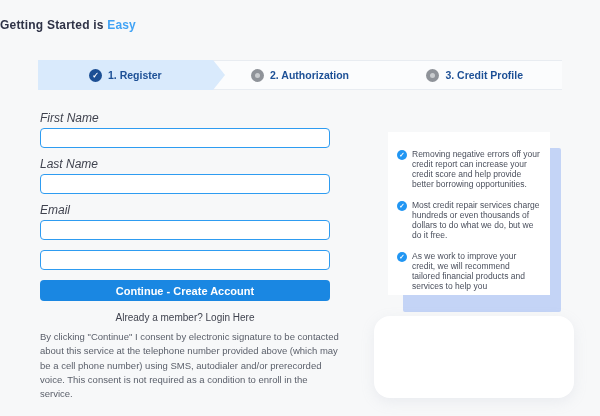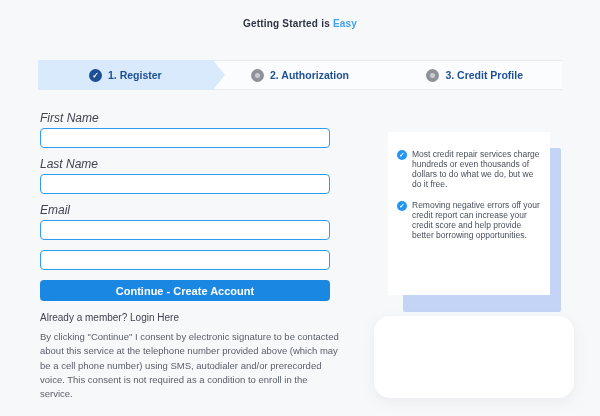--- a/index.html
+++ b/index.html
@@ -5,22 +5,22 @@
   * { margin:0; padding:0; box-sizing:border-box; }
   html,body { background:#eef0f2; }
   .page {
     width:600px; height:416px; position:relative; overflow:hidden;
     background:#f7f8f9;
     font-family:"Liberation Sans", sans-serif;
     margin:0 auto;
   }
   
   .title {
-    position:absolute; top:18px; left:0; right:0; text-align:center;
-    font-size:10px; font-weight:700; color:#2e3246; letter-spacing:.2px;
+    position:absolute; top:18px; left:0; right:0; text-align:left;
+    font-size:12px; font-weight:700; color:#2e3246; letter-spacing:.2px;
   }
   .title .hl { color:#41a3f5; }
 
   
   .stepper {
     position:absolute; left:38px; top:60px; width:524px; height:30px;
     display:flex; align-items:stretch;
     border-top:1px solid #e8ecf1; border-bottom:1px solid #e8ecf1;
     background:#fbfcfd;
   }
@@ -51,21 +51,21 @@
   .text-input {
     display:block; width:100%; height:20px; margin-bottom:10px;
     border:1.5px solid #2e9cf1; border-radius:4px; background:#fff;
     padding:0 8px; font-size:11px; font-family:inherit; color:#2e3246; outline:none;
   }
   .submit-btn {
     display:block; width:100%; height:21px; 
     background:#1a87e2; color:#fff; border:none; border-radius:4px;
     font-size:11px; font-weight:700; font-family:inherit; cursor:pointer;
   }
-  .login-line { margin-top:11px; font-size:10px; color:#40434f; }
+  .login-line { margin-top:11px; font-size:10px; color:#40434f;text-align:center; }
   .login-link { color:#40434f; text-decoration:none; cursor:pointer; }
   .disclaimer { margin-top:7px; width:302px; font-size:9.5px; line-height:1.5; color:#5a5f6a; }
 
   
   .periwinkle-band {
     position:absolute; left:403px; top:148px; width:158px; height:164px;
     background:#c4d4f6; border-radius:2px;
   }
   .sidebar-heading {
     position:absolute; left:388px; top:110px; width:162px; text-align:center;
@@ -134,23 +134,27 @@
 
     <p class="disclaimer">By clicking "Continue" I consent by electronic signature to be contacted about this service at the telephone number provided above (which may be a cell phone number) using SMS, autodialer and/or prerecorded voice. This consent is not required as a condition to enroll in the service.</p>
   </div>
 
   <div class="periwinkle-band"></div>
 
 
   <div class="benefits-card">
     <div class="benefit">
       <span class="check">✓</span>
+      <span class="benefit-text">Removing negative errors off your credit report can increase your credit score and help provide better borrowing opportunities.</span>
+    </div>
+    <div class="benefit">
+      <span class="check">✓</span>
       <span class="benefit-text">Most credit repair services charge hundreds or even thousands of dollars to do what we do, but we do it free.</span>
     </div>
     <div class="benefit">
       <span class="check">✓</span>
-      <span class="benefit-text">Removing negative errors off your credit report can increase your credit score and help provide better borrowing opportunities.</span>
+      <span class="benefit-text">As we work to improve your credit, we will recommend tailored financial products and services to help you</span>
     </div>
   </div>
 
   <div class="bottom-card"></div>
 
 </div>
 
 </body></html>

